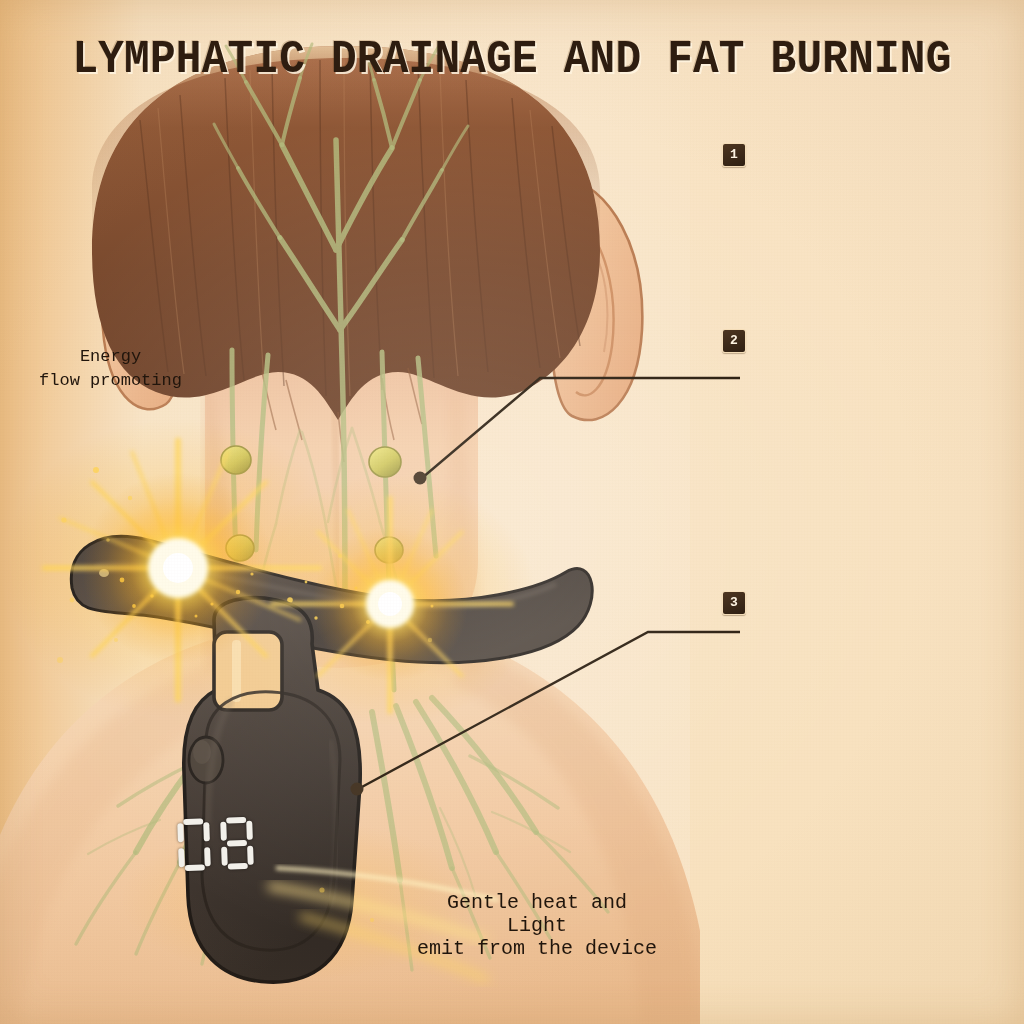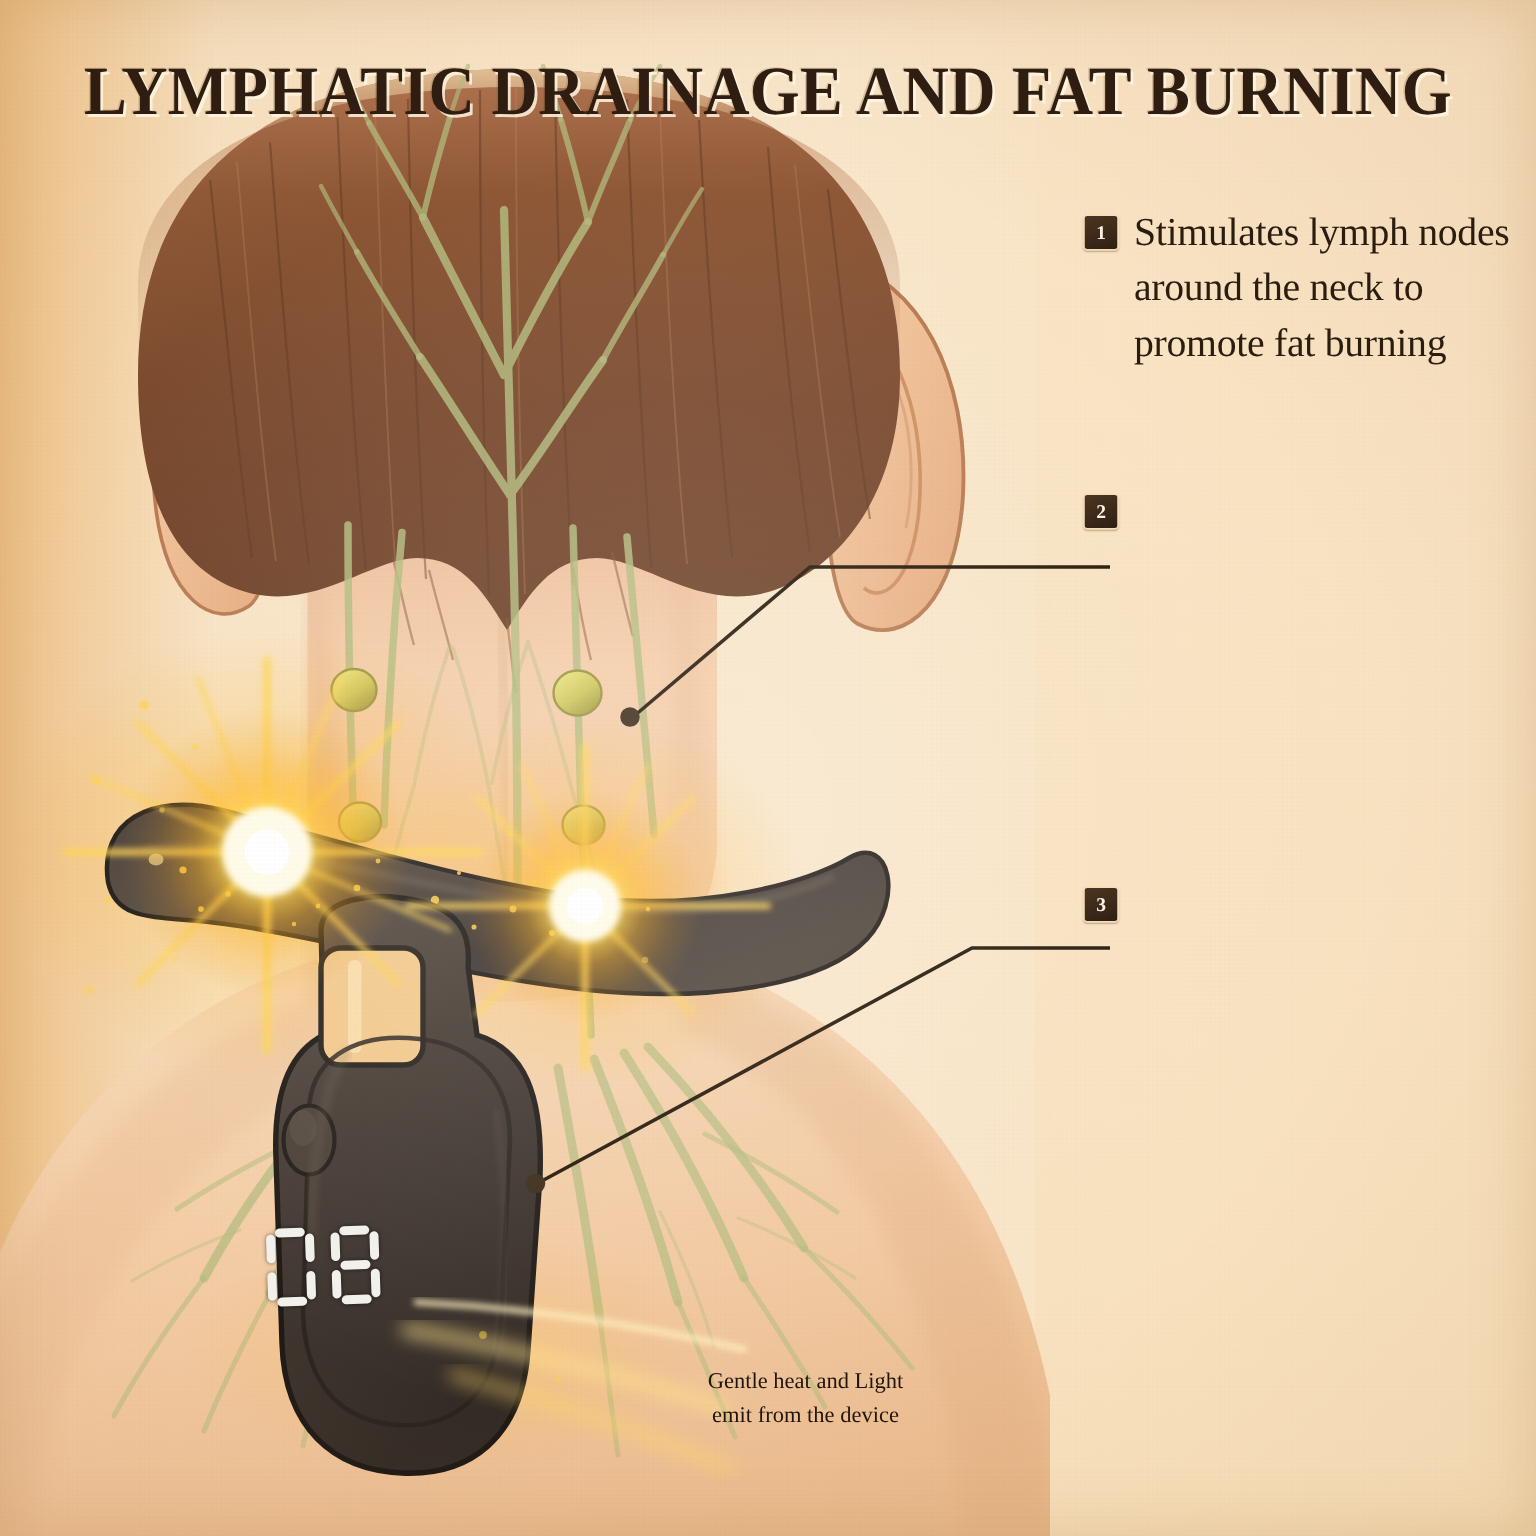--- a/index.html
+++ b/index.html
@@ -1,18 +1,18 @@
 <!DOCTYPE html>
 <html><head>
 <meta charset="utf-8">
 <style>
   html,body{margin:0;padding:0;background:#2b2b2b;}
   #stage{
     position:relative;width:1024px;height:1024px;overflow:hidden;
-    font-family:Liberation Serif, serif;
+    font-family:Liberation Mono, monospace;
     background:#a16207;
   }
 
   
   .bg-base{position:absolute;inset:0;
     background:
       linear-gradient(90deg,#eec188 0%,#f2cd9d 5%,#f8e3c4 14%,#f9e6cb 55%,#f8e2c0 88%,#f0c793 100%);
   }
   .bg-rightpanel{position:absolute;left:690px;top:0;width:334px;height:1024px;
     background:linear-gradient(180deg,#f9e4c6 0%,#f8e2c1 50%,#f8e1bd 100%);}
@@ -47,21 +47,21 @@
     box-shadow:0 1px 1px rgba(90,60,30,.35);
   }
   .itxt{font-size:26.5px;line-height:37px;color:#2b1c10;letter-spacing:-.2px;}
   #item1{top:136px;}
   #item2{top:322px;}
   #item3{top:584px;}
 
   
   .anno{position:absolute;color:#20150c;font-size:17px;line-height:24px;text-align:center;}
   #anno-energy{left:18px;top:345px;width:185px;}
-  #anno-heat{left:412px;top:910px;width:250px;font-size:15px;line-height:23px;}
+  #anno-heat{left:412px;top:891px;width:250px;font-size:20px;line-height:23px;}
 
   
   .seven{position:absolute;left:178px;top:818px;display:flex;gap:11px;
     transform:rotate(-2deg);}
   .dig{position:relative;width:32px;height:52px;}
   .sg{position:absolute;background:#f2f0ea;border-radius:3px;
      box-shadow:0 0 3px rgba(0,0,0,.55);}
   .sa{left:6px;top:0;width:20px;height:6px;}
   .sb{right:0;top:4px;width:6px;height:19px;}
   .sc{right:0;bottom:4px;width:6px;height:19px;}
@@ -435,29 +435,32 @@
         <span class="sg sc"></span>
       <span class="sg sd"></span>
         <span class="sg se"></span>
         <span class="sg sf"></span>
       <span class="sg sgm"></span>
     </div>
   </div>
 
   <div class="title">LYMPHATIC DRAINAGE AND FAT BURNING</div>
 
+  <div class="anno" id="anno-energy">
+    <div>Energy</div>
+    <div>flow promoting</div>
+  </div>
 
   <div class="anno" id="anno-heat">
     <div>Gentle heat and Light</div>
     <div>emit from the device</div>
   </div>
 
   <div class="item" id="item1">
     <div class="badge">1</div>
-    <div class="itxt">Stimulates lymph nodes around the neck to promote fat burning</div>
   </div>
 
   <div class="item" id="item2">
     <div class="badge">2</div>
   </div>
 
   <div class="item" id="item3">
     <div class="badge">3</div>
   </div>
 

